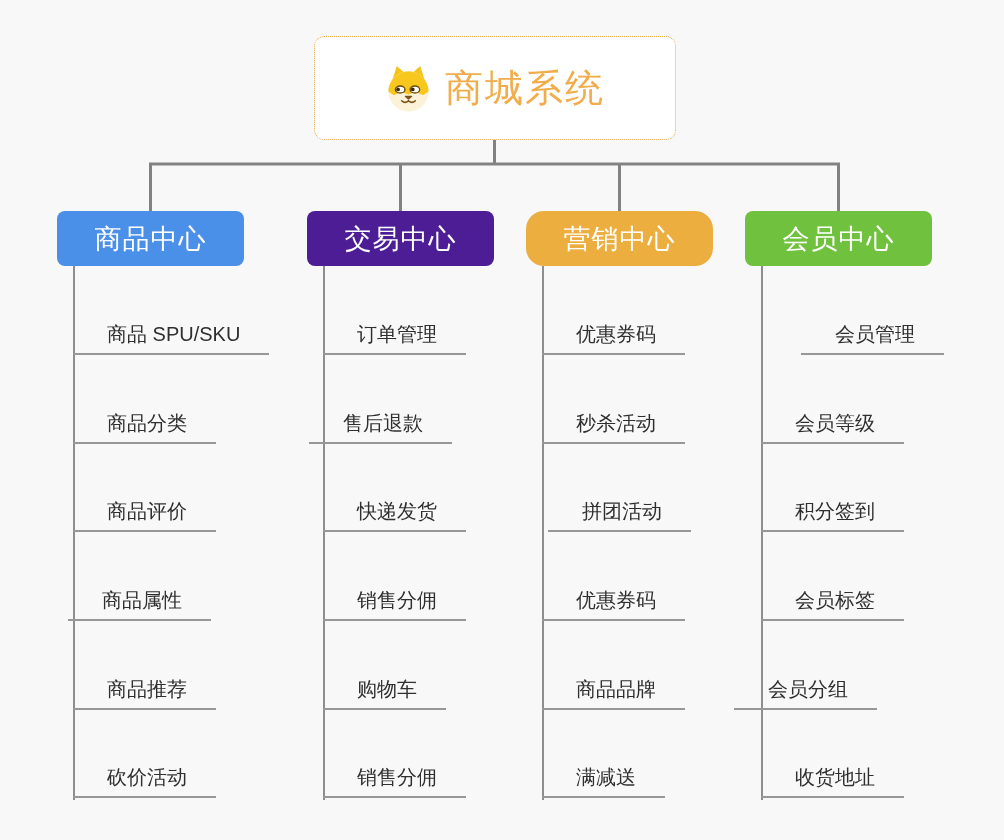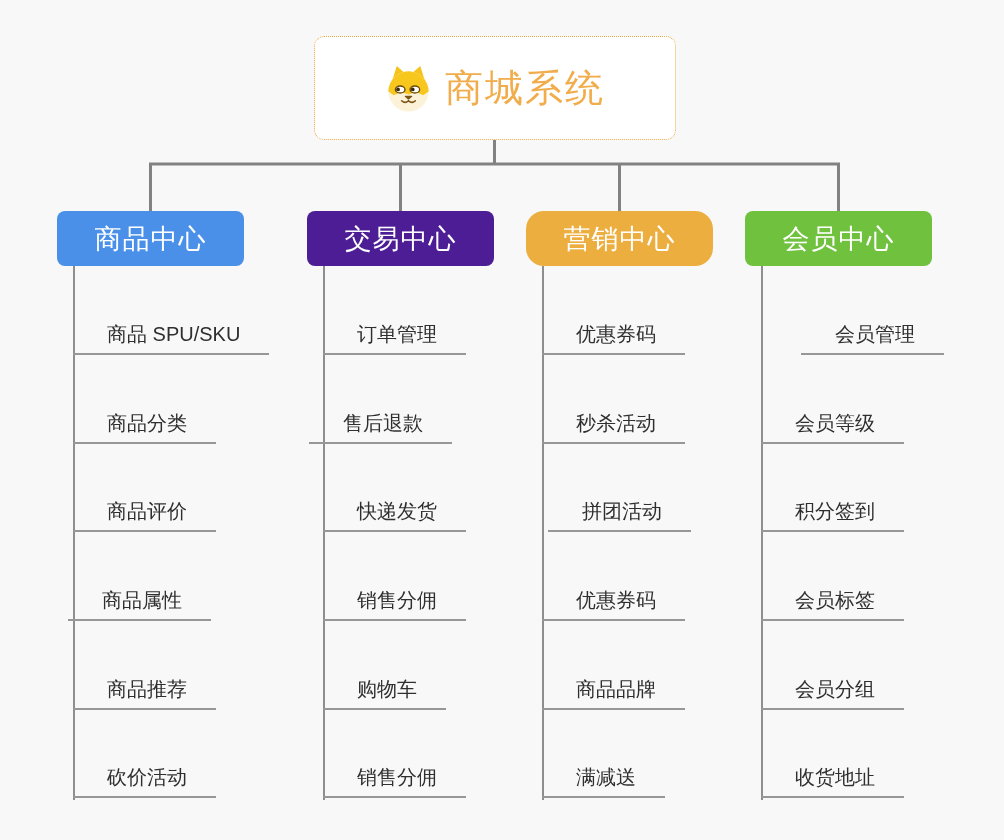--- a/index.html
+++ b/index.html
@@ -118,16 +118,16 @@
   <div class="leaf" style="left:542px;top:762px">满减送</div>
 
   <div class="branch-box c3" style="left:745px">
     <span class="branch-label">会员中心</span>
   </div>
   <div class="spine" style="left:761px"></div>
   <div class="leaf" style="left:801px;top:319px">会员管理</div>
   <div class="leaf" style="left:761px;top:408px">会员等级</div>
   <div class="leaf" style="left:761px;top:496px">积分签到</div>
   <div class="leaf" style="left:761px;top:585px">会员标签</div>
-  <div class="leaf" style="left:761px;top:674px">会员分组</div>
+  <div class="leaf" style="left:734px;top:674px">会员分组</div>
   <div class="leaf" style="left:761px;top:762px">收货地址</div>
 
 </div>
 
 </body></html>

